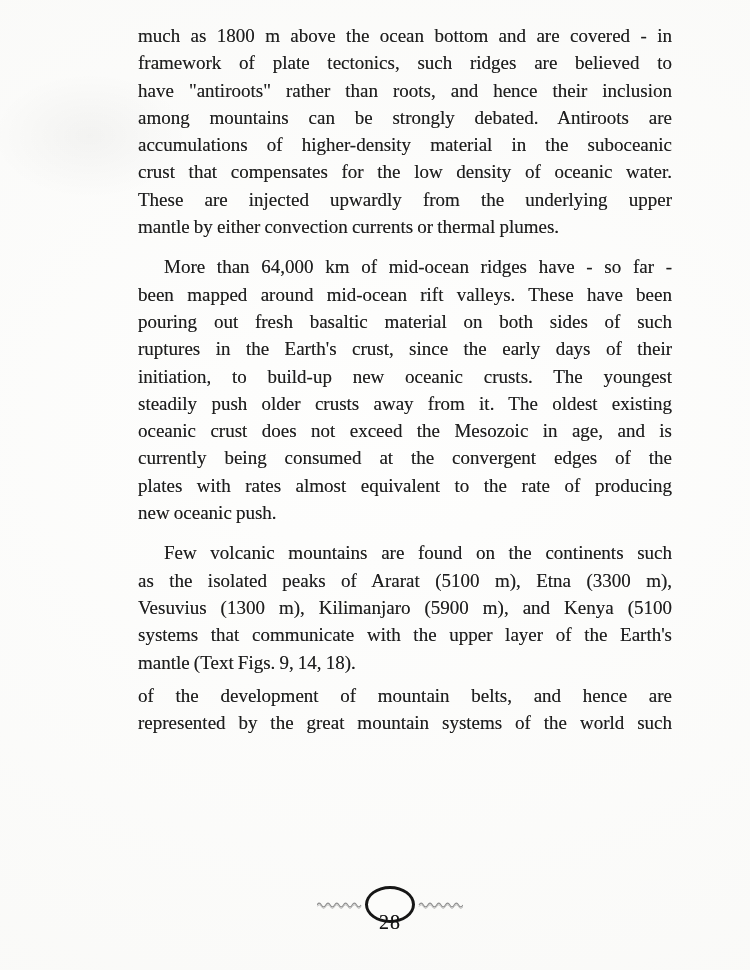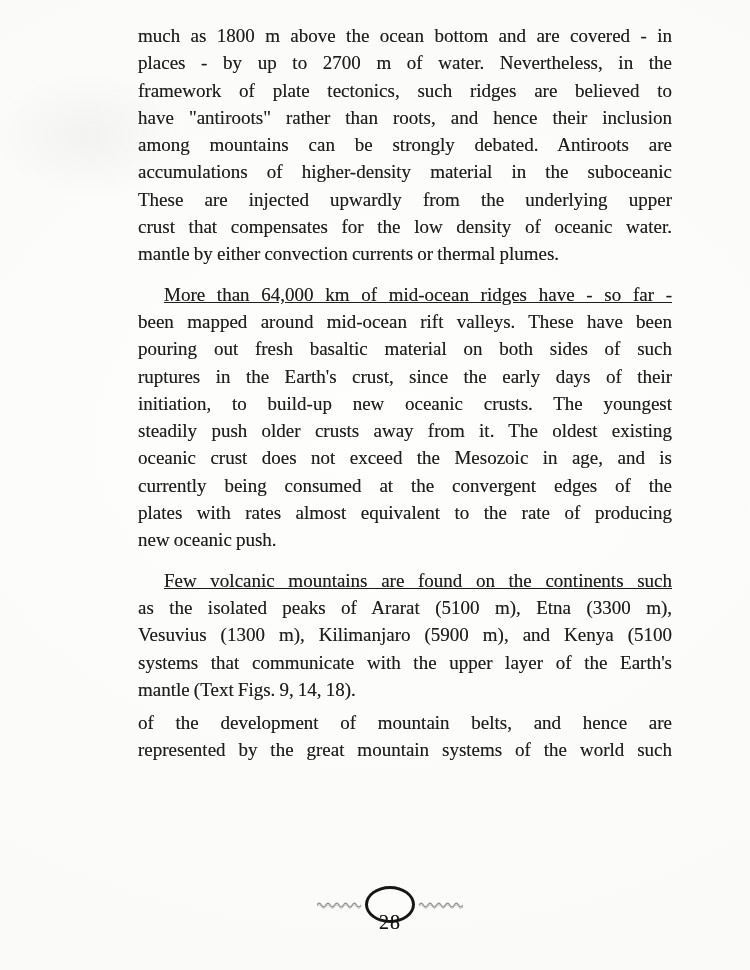--- a/index.html
+++ b/index.html
@@ -30,21 +30,21 @@
     text-rendering: optimizeLegibility;
   }
   .line {
     text-align: justify;
     text-align-last: justify;
     word-spacing: -0.6px;
     min-height: 27px;
     text-shadow: 0 0 0.5px rgba(30,30,30,0.55);
   }
   .line.last { text-align-last: left; }
-  .line.indent { padding-left: 26px; text-decoration: underline; }
+  .line.indent { padding-left: 26px; }
   section.para + section.para { margin-top: 13px; }
   .list-item {
     margin-top: 6px;
     margin-left: -43px;
     width: 577px;
   }
   .list-item .line.cont { padding-left: 43px; }
   .bi { font-weight: 700; font-style: italic; }
   .page-footer {
     position: absolute;
@@ -70,27 +70,26 @@
 </style>
 </head>
 <body>
 
 <div class="page">
 
   <main class="text-block">
 
     <section class="para">
         <div class="line">much as 1800 m above the ocean bottom and are covered - in</div>
-        <div class="line">places - by up to 2700 m of water. Nevertheless, in the</div>
         <div class="line">framework of plate tectonics, such ridges are believed to</div>
         <div class="line">have "antiroots" rather than roots, and hence their inclusion</div>
         <div class="line">among mountains can be strongly debated. Antiroots are</div>
         <div class="line">accumulations of higher-density material in the suboceanic</div>
+        <div class="line">crust that compensates for the low density of oceanic water.</div>
         <div class="line">These are injected upwardly from the underlying upper</div>
-        <div class="line">crust that compensates for the low density of oceanic water.</div>
         <div class="line last">mantle by either convection currents or thermal plumes.</div>
       </section>
 
     <section class="para">
         <div class="line indent">More than 64,000 km of mid-ocean ridges have - so far -</div>
         <div class="line">been mapped around mid-ocean rift valleys. These have been</div>
         <div class="line">pouring out fresh basaltic material on both sides of such</div>
         <div class="line">ruptures in the Earth's crust, since the early days of their</div>
         <div class="line">initiation, to build-up new oceanic crusts. The youngest</div>
         <div class="line">steadily push older crusts away from it. The oldest existing</div>

